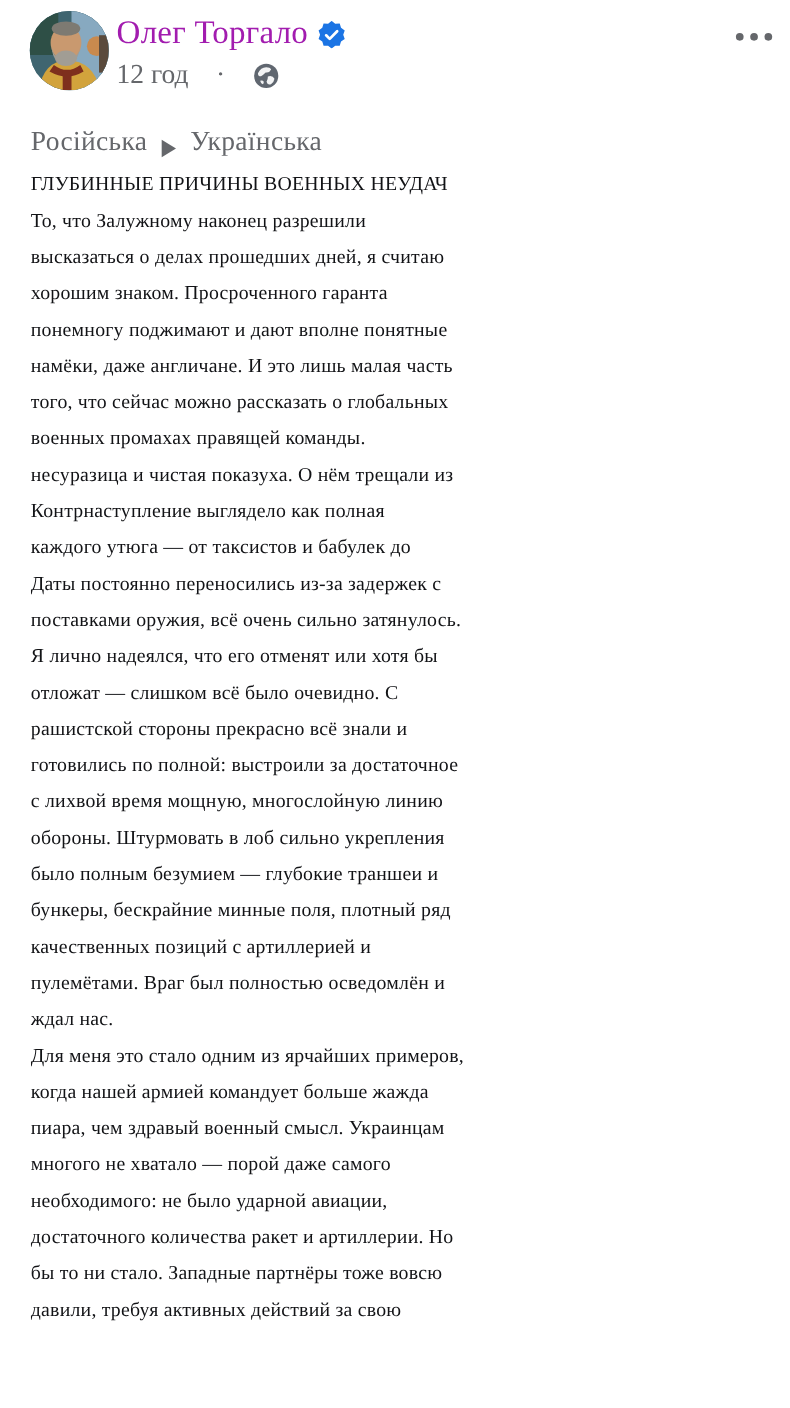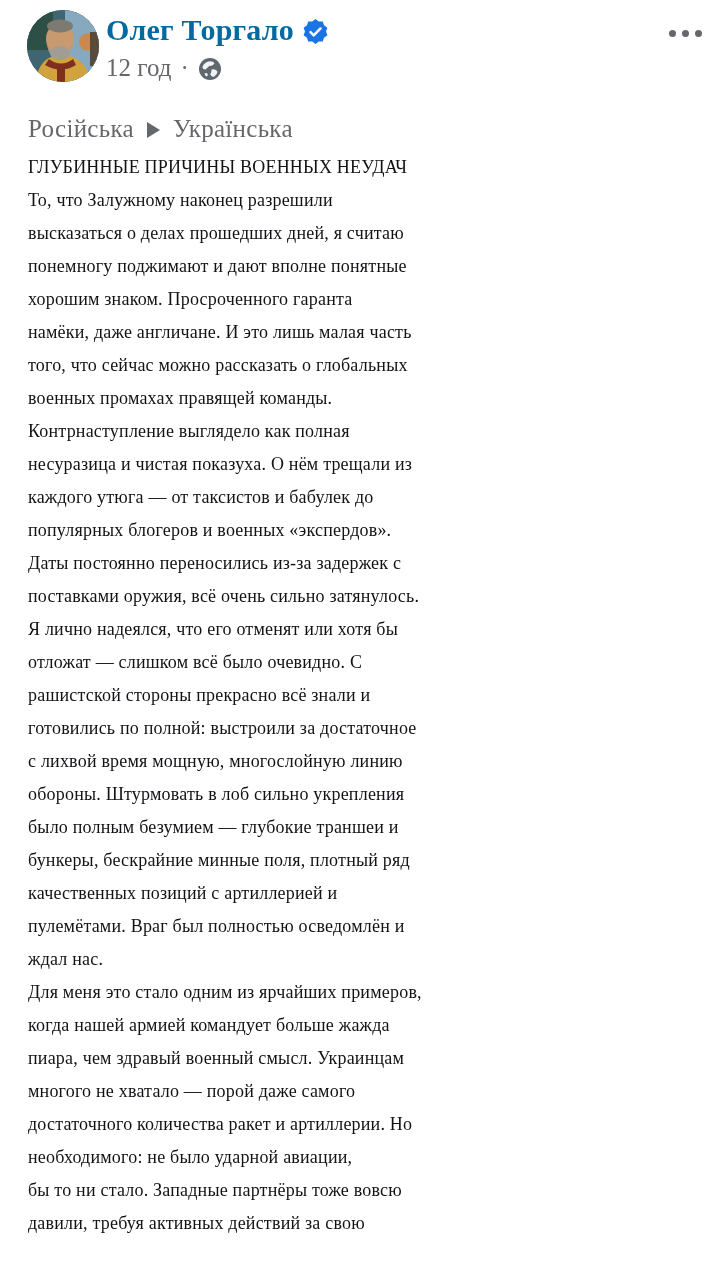--- a/index.html
+++ b/index.html
@@ -12,34 +12,34 @@
 
   
   .header { position: absolute; top: 10px; left: 27px; right: 14px; height: 86px; }
   .avatar {
     position: absolute; left: 0; top: 0; width: 72px; height: 72px;
     border-radius: 50%; overflow: hidden; cursor: pointer; background: #47707c;
   }
   .avatar svg { display: block; width: 72px; height: 72px; }
   .header-text { position: absolute; left: 79px; top: 0; }
   .name-row { display: flex; align-items: center; gap: 9px; height: 40px; cursor: pointer; }
-  .author { font-weight: bold; font-size: 30px; color: #0369a1; letter-spacing: 0.2px; white-space: nowrap; }
+  .author { font-weight: normal; font-size: 30px; color: #a21caf; letter-spacing: 0.2px; white-space: nowrap; }
   .badge { display: inline-flex; margin-top: 3px; }
   .badge svg { width: 25px; height: 25px; display: block; }
-  .meta-row { display: flex; align-items: center; gap: 8px; margin-top: 4px; color: #65676b; font-size: 25px; }
+  .meta-row { display: flex; align-items: center; gap: 24px; margin-top: 4px; color: #65676b; font-size: 25px; }
   .meta-row .sep { margin: 0 1px; }
   .globe { display: inline-flex; margin-top: 2px; }
   .globe svg { width: 24px; height: 24px; display: block; }
   .more { position: absolute; right: 0; top: 12px; display: flex; gap: 6px; padding: 8px 2px; cursor: pointer; }
   .more .dot { width: 7px; height: 7px; border-radius: 50%; background: #65676b; }
 
   
   .translation {
     position: absolute; top: 115px; left: 28px;
-    display: flex; align-items: center; gap: 13px;
+    display: flex; align-items: flex-end; gap: 13px;
     color: #65676b; font-size: 25px; cursor: pointer; letter-spacing: 0.3px;
   }
   .tri {
     width: 0; height: 0; margin-top: 2px;
     border-left: 13px solid #65676b;
     border-top: 8px solid transparent;
     border-bottom: 8px solid transparent;
   }
 
   
@@ -105,46 +105,45 @@
     <span>Російська</span>
     <span class="tri"></span>
     <span>Українська</span>
   </div>
 
   <div class="content">
     <div class="line">ГЛУБИННЫЕ ПРИЧИНЫ ВОЕННЫХ НЕУДАЧ</div>
     <div>
         <div class="line">То, что Залужному наконец разрешили</div>
         <div class="line">высказаться о делах прошедших дней, я считаю</div>
+        <div class="line">хорошим знаком. Просроченного гаранта</div>
         <div class="line">понемногу поджимают и дают вполне понятные</div>
-        <div class="line">хорошим знаком. Просроченного гаранта</div>
         <div class="line">намёки, даже англичане. И это лишь малая часть</div>
         <div class="line">того, что сейчас можно рассказать о глобальных</div>
         <div class="line">военных промахах правящей команды.</div>
+        <div class="line">несуразица и чистая показуха. О нём трещали из</div>
         <div class="line">Контрнаступление выглядело как полная</div>
-        <div class="line">несуразица и чистая показуха. О нём трещали из</div>
         <div class="line">каждого утюга — от таксистов и бабулек до</div>
-        <div class="line">популярных блогеров и военных «экспердов».</div>
         <div class="line">Даты постоянно переносились из-за задержек с</div>
         <div class="line">поставками оружия, всё очень сильно затянулось.</div>
         <div class="line">Я лично надеялся, что его отменят или хотя бы</div>
         <div class="line">отложат — слишком всё было очевидно. С</div>
         <div class="line">рашистской стороны прекрасно всё знали и</div>
         <div class="line">готовились по полной: выстроили за достаточное</div>
         <div class="line">с лихвой время мощную, многослойную линию</div>
         <div class="line">обороны. Штурмовать в лоб сильно укрепления</div>
         <div class="line">было полным безумием — глубокие траншеи и</div>
         <div class="line">бункеры, бескрайние минные поля, плотный ряд</div>
         <div class="line">качественных позиций с артиллерией и</div>
         <div class="line">пулемётами. Враг был полностью осведомлён и</div>
         <div class="line">ждал нас.</div>
         <div class="line">Для меня это стало одним из ярчайших примеров,</div>
         <div class="line">когда нашей армией командует больше жажда</div>
         <div class="line">пиара, чем здравый военный смысл. Украинцам</div>
         <div class="line">многого не хватало — порой даже самого</div>
+        <div class="line">необходимого: не было ударной авиации,</div>
         <div class="line">достаточного количества ракет и артиллерии. Но</div>
-        <div class="line">необходимого: не было ударной авиации,</div>
         <div class="line">бы то ни стало. Западные партнёры тоже вовсю</div>
         <div class="line">давили, требуя активных действий за свою</div>
       </div>
   </div>
 
 </div>
 
 </body></html>

